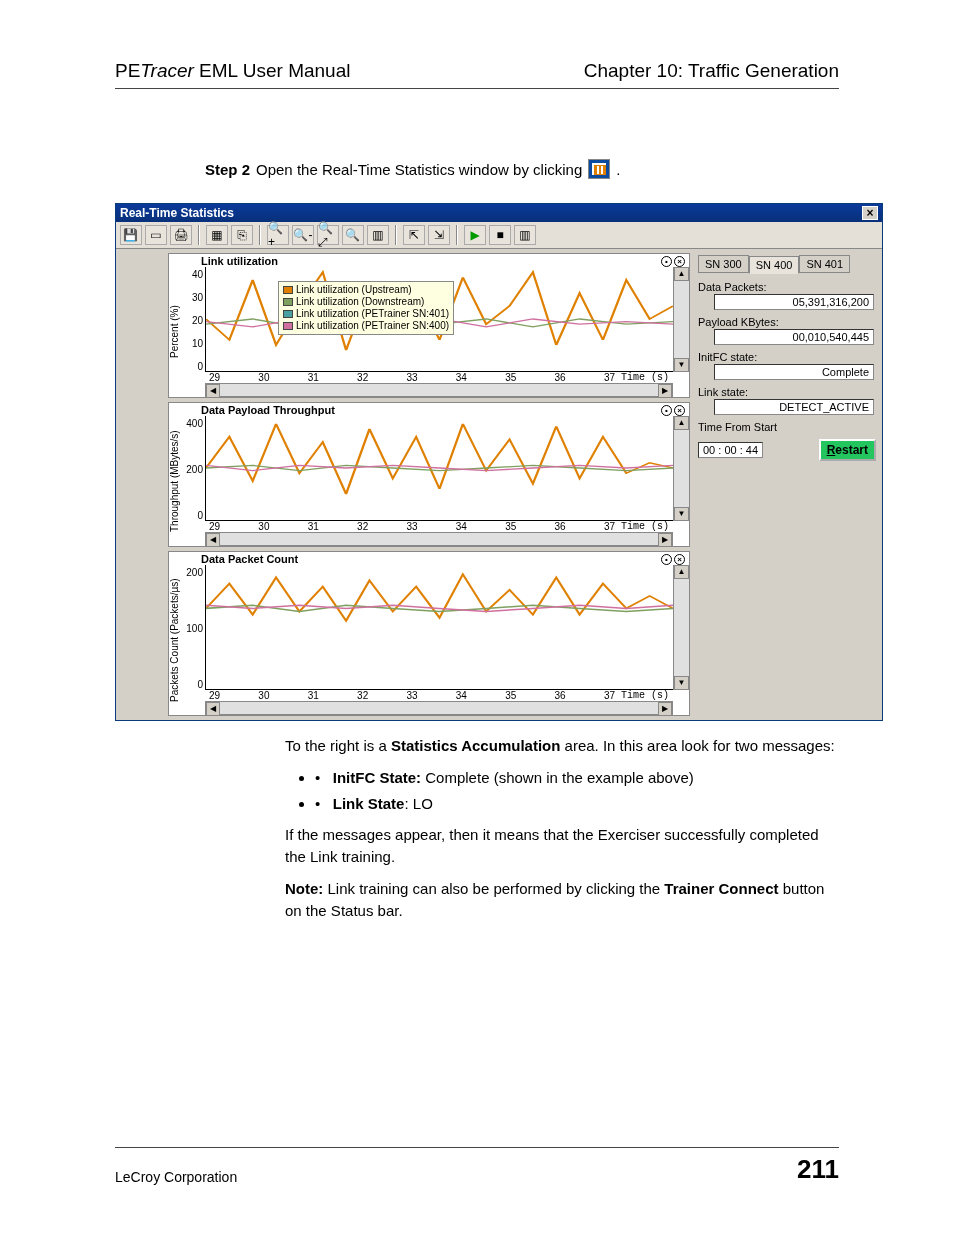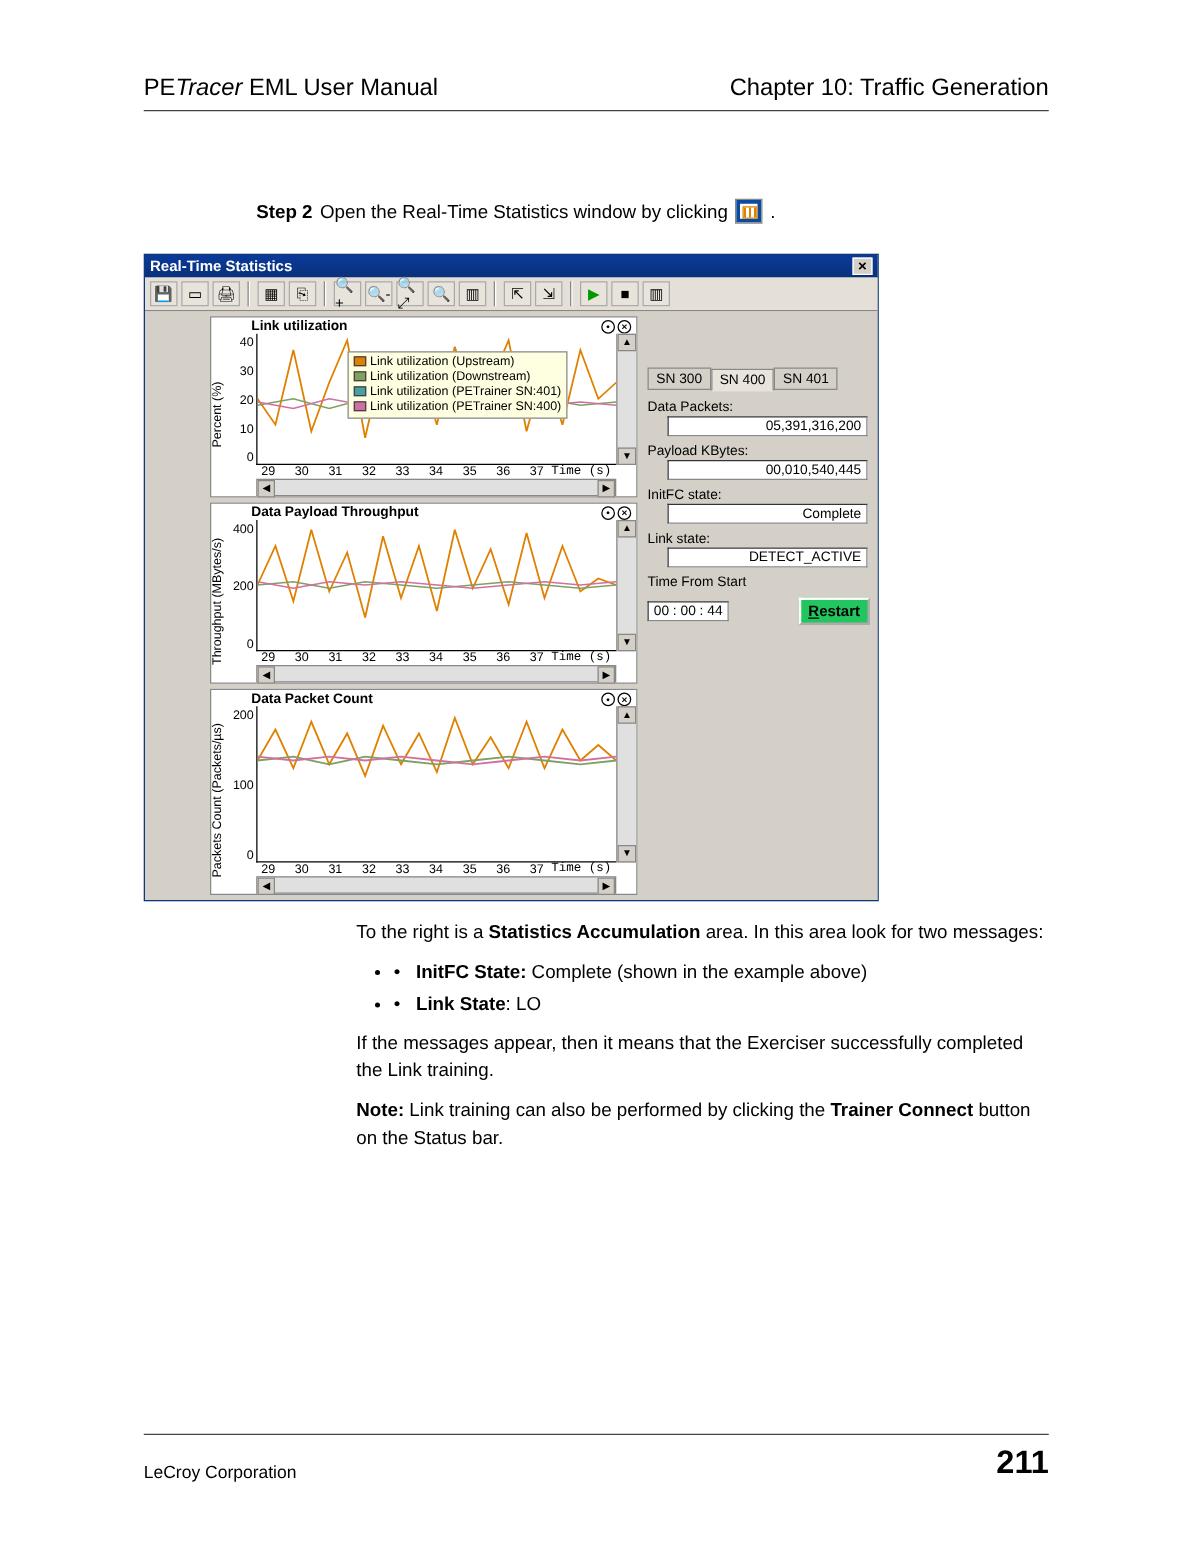--- a/index.html
+++ b/index.html
@@ -46,21 +46,21 @@
     content:"";
     position:absolute; left:5px; top:5px; width:10px; height:8px;
     background: repeating-linear-gradient(90deg,#e08000 0 2px,#fff 2px 4px),
                 repeating-linear-gradient(0deg,#e08000 0 2px,transparent 2px 4px);
     border:1px solid #e08000;
   }
 
   
   .app-window {
     margin-top: 24px;
-    width: 588px;
+    width: 768px;
     border: 1px solid #0a3a7a;
     font-family: "MS Sans Serif", Tahoma, sans-serif;
     font-size: 11px;
     background: #d4d0c8;
   }
   .titlebar {
     background: linear-gradient(#0a3a9a,#08307a);
     color: #fff;
     font-weight: bold;
     display: flex;
@@ -259,21 +259,20 @@
     display: flex;
     gap: 0;
     font-size: 11px;
     margin-bottom: 8px;
   }
   .tab {
     border: 1px solid #888;
     background: #d4d0c8;
     padding: 2px 6px;
     cursor: pointer;
-    margin-top: 39px;
   }
   .tab.active {
     background: #e8e4dc;
     border-bottom-color: #e8e4dc;
     position: relative;
     top: 1px;
   }
   .stat-label { font-size: 11px; margin-top: 6px; }
   .stat-value {
     background: #fff;

